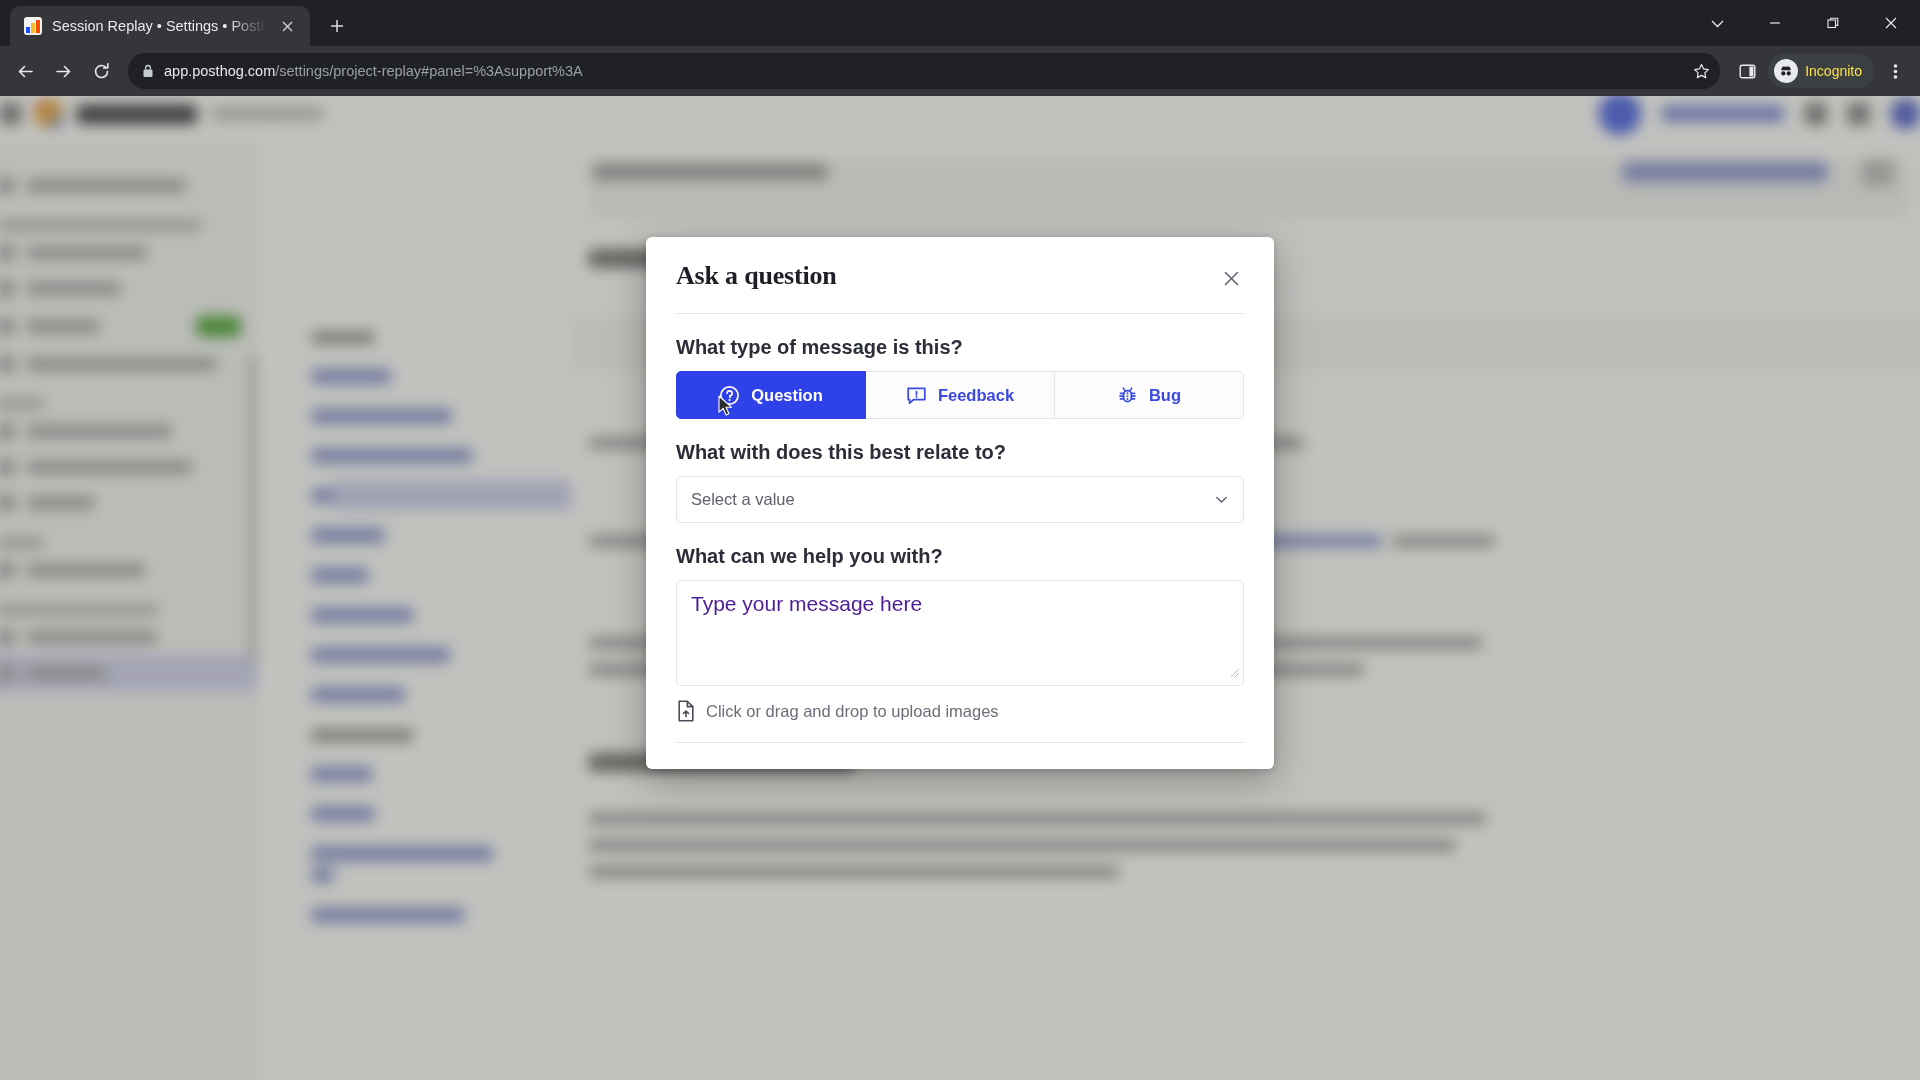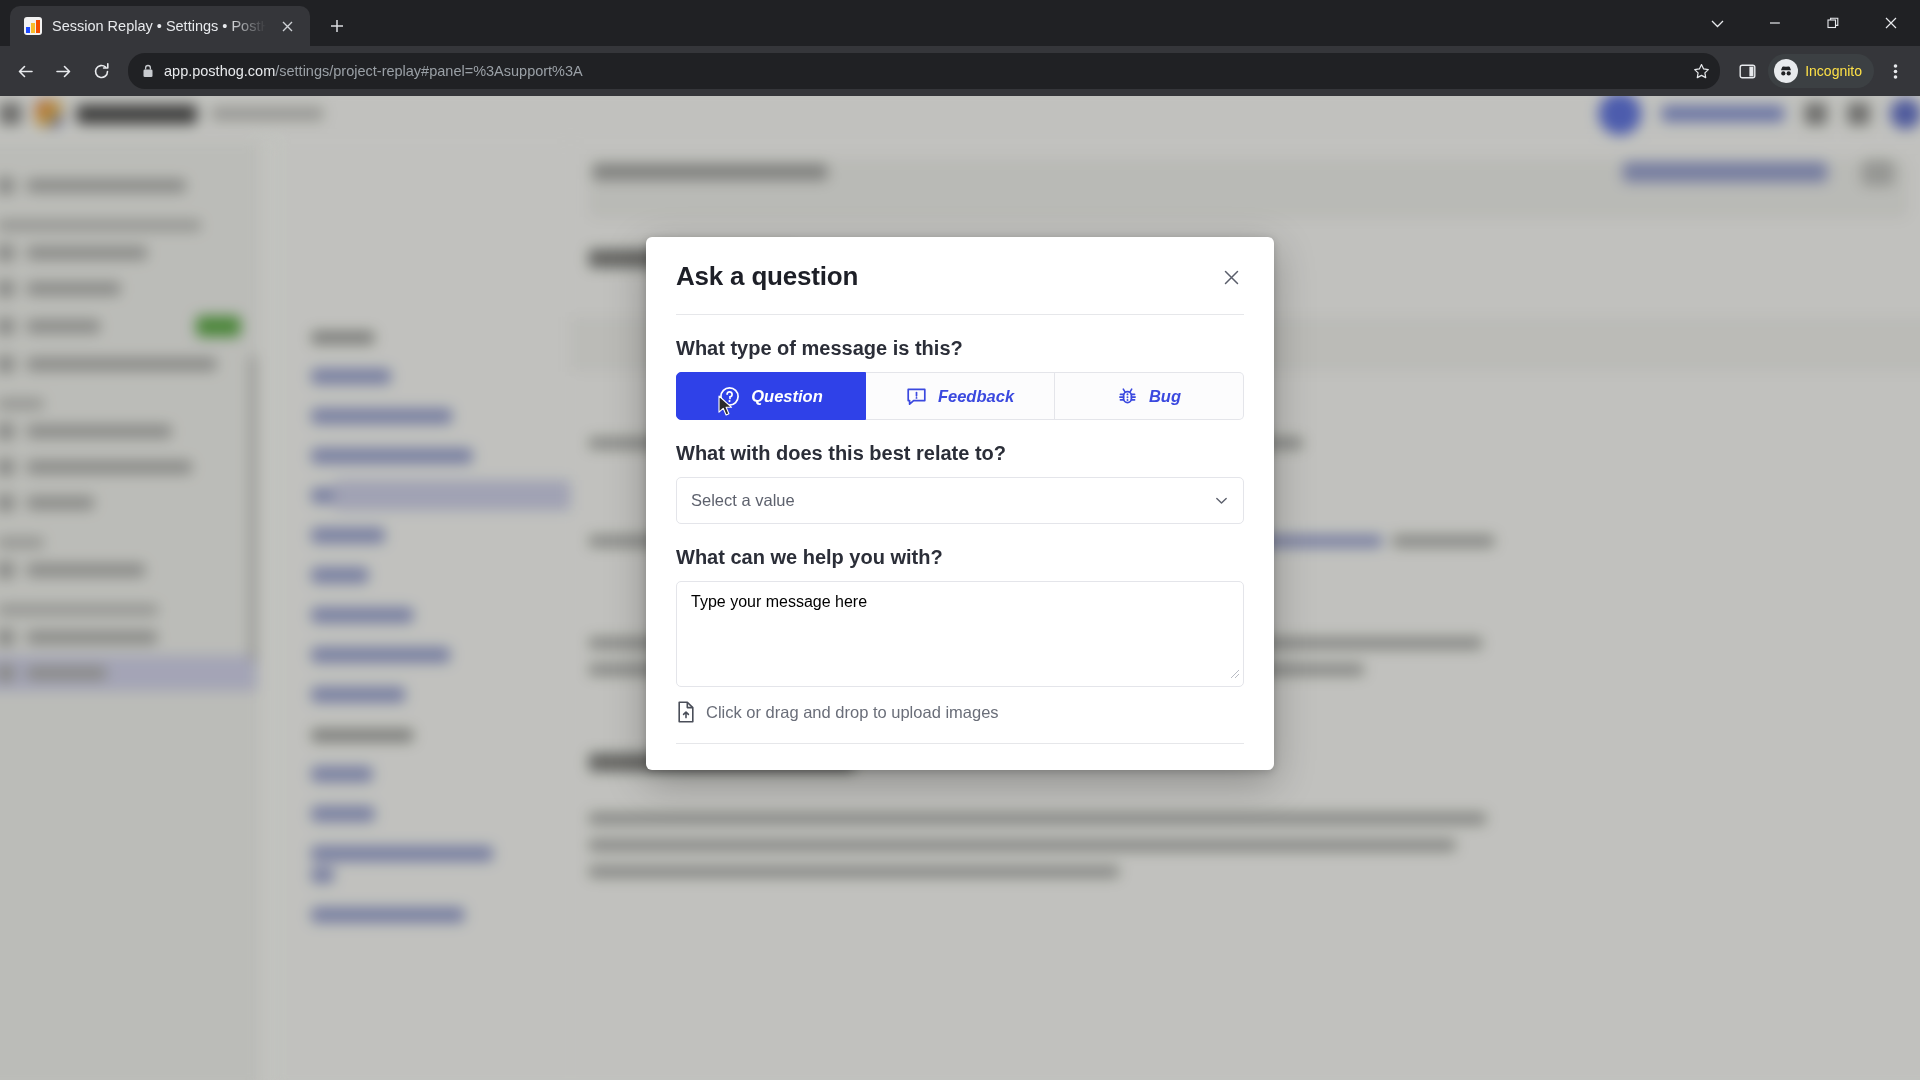--- a/index.html
+++ b/index.html
@@ -156,61 +156,61 @@
   
   .overlay { position: absolute; inset: 0; background: rgba(0,0,0,0.18); }
 
   
   .modal {
     position: absolute; left: 646px; top: 141px;
     width: 628px; background: #fff; border-radius: 6px;
     box-shadow: 0 12px 40px rgba(0,0,0,.28), 0 2px 8px rgba(0,0,0,.18);
     padding: 24px 30px 26px;
   }
-  .modal-title-row { display: flex; align-items: center; }
+  .modal-title-row { display: flex; align-items: flex-end; font-family: Liberation Serif, serif; }
   .modal-title { font-size: 26px; font-weight: 700; color: #1d1f27; letter-spacing: -.2px; }
   .modal-close {
     margin-left: auto; width: 26px; height: 26px; margin-top: 2px;
     display: flex; align-items: center; justify-content: center;
     color: #5a5e6b; border-radius: 4px;
   }
   .hr { height: 1px; background: #e6e7ea; margin: 22px 0 0; }
 
   .field-label {
     font-size: 20px; font-weight: 700; color: #2b2e38;
     margin: 22px 0 12px;
   }
 
   .segmented { display: flex; width: 100%; }
   .seg {
     flex: 1 1 0; height: 48px;
     display: flex; align-items: center; justify-content: center; gap: 11px;
     border: 1px solid #e4e5ea; background: #fcfcfd;
-    font-size: 16.5px; font-weight: 600; color: #3b49df; font-style: italic;
+    font-size: 16.5px; font-weight: 600; color: #3b49df;
   }
   .seg:first-child { border-radius: 5px 0 0 5px; }
   .seg:last-child { border-radius: 0 5px 5px 0; }
   .seg + .seg { border-left: none; }
   .seg.active { background: #2f41e8; border-color: #2f41e8; color: #fff; }
   .seg svg { display: block; }
 
   .select-box {
     height: 47px; border: 1px solid #e4e5ea; border-radius: 5px;
     background: #fff; display: flex; align-items: center;
     padding: 0 14px; cursor: pointer;
   }
   .select-placeholder { font-size: 16.5px; color: #5d616d; }
   .caret { margin-left: auto; color: #5d616d; display: flex; align-items: center; }
 
   .textarea-box {
     position: relative; height: 106px;
     border: 1px solid #e4e5ea; border-radius: 5px; background: #fff;
     padding: 11px 14px;
   }
-  .textarea-ph { font-size: 16px; color: #000000; }
+  .textarea-ph { font-size: 21px; color: #4c1d95; }
   .resize-grip { position: absolute; right: 3px; bottom: 3px; color: #b9bcc4; }
 
   .upload-row { display: flex; align-items: center; gap: 10px; margin-top: 14px; }
   .upload-icon { color: #4a4e59; display: flex; }
   .upload-text { font-size: 16.5px; color: #6a6e79; }
 
   .footer-hr { height: 1px; background: #e6e7ea; margin-top: 20px; }
   .footer { display: flex; justify-content: flex-end; gap: 14px; margin-top: 22px; }
   .btn {
     height: 42px; padding: 0 22px; border-radius: 5px;

